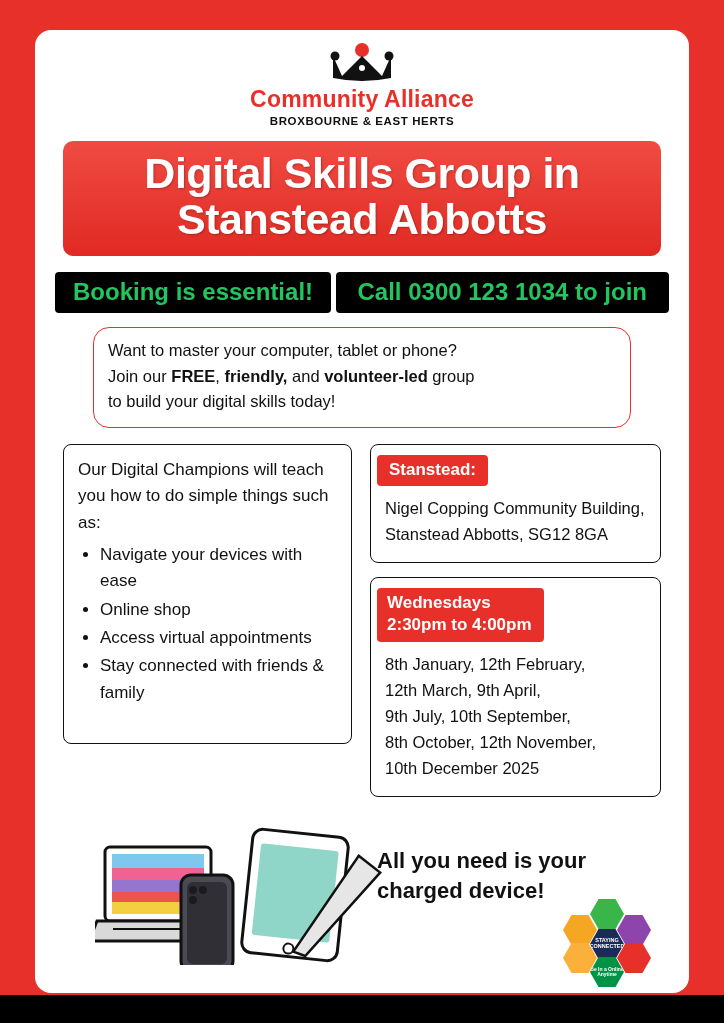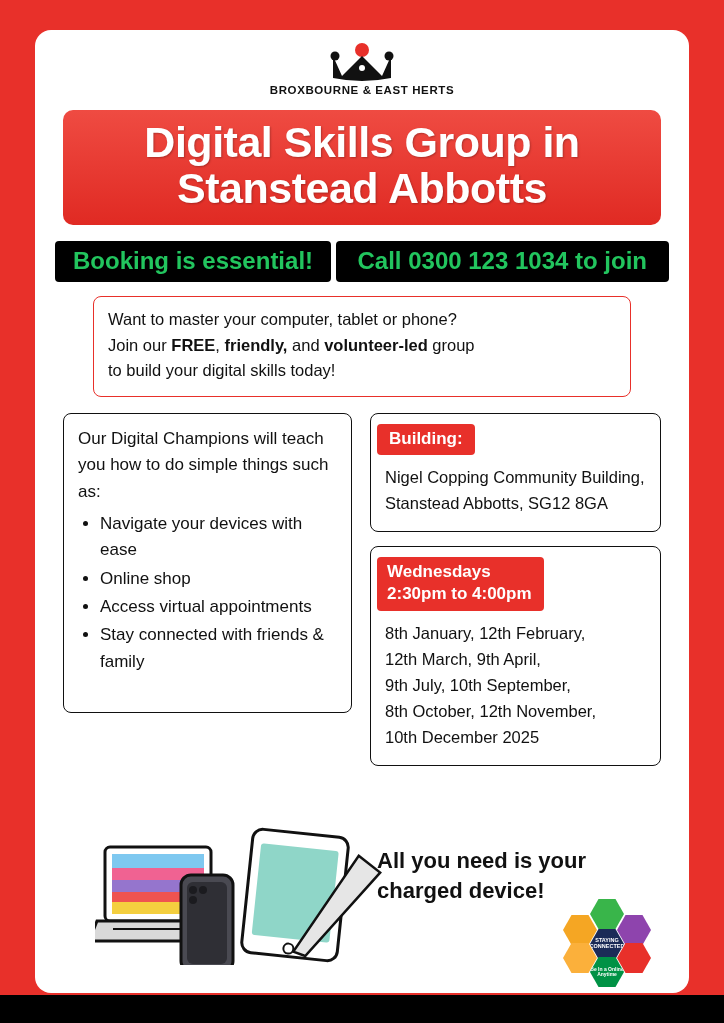--- a/index.html
+++ b/index.html
@@ -92,21 +92,21 @@
   }
   .booking .blk.second {
     margin-top: 2px;
     padding: 6px 22px 7px 22px;
   }
 
   
   .intro-box {
     margin: 14px 58px 0 58px;
     border: 1.5px solid #e8302a;
-    border-radius: 8px;
+    border-radius: 16px;
     padding: 10px 14px 12px 14px;
   }
   .intro-box p {
     margin: 0;
     font-size: 16.5px;
     line-height: 1.55;
     color: #111;
   }
   .intro-box b { font-weight: bold; }
 
@@ -237,20 +237,21 @@
 <div class="poster">
 
   <div class="logo-wrap">
     <svg class="crown-icon" viewBox="0 0 66 40">
       <circle cx="33" cy="8" r="7" fill="#e8302a"></circle>
       <path d="M4 14 L13 34 L33 14 L53 34 L62 14 L62 36 Q33 42 4 36 Z" fill="#111"></path>
       <circle cx="6" cy="14" r="4.5" fill="#111"></circle>
       <circle cx="60" cy="14" r="4.5" fill="#111"></circle>
       <circle cx="33" cy="26" r="3" fill="#ffffff"></circle>
     </svg>
+    <div class="brand-name">Community Alliance</div>
     <div class="brand-sub">BROXBOURNE &amp; EAST HERTS</div>
   </div>
 
   <div class="title-banner">
     <div class="line">Digital Skills Group in</div>
     <div class="line">Stanstead Abbotts</div>
   </div>
 
   <div class="booking">
     <div class="blk">Booking is essential!</div>
@@ -272,21 +273,21 @@
           <li>Navigate your devices with ease</li>
           <li>Online shop</li>
           <li>Access virtual appointments</li>
           <li>Stay connected with friends &amp; family</li>
         </ul>
       </div>
     </div>
 
     <div class="col-right">
       <div class="loc-box">
-        <div class="tag">Building:</div>
+        <div class="tag">Stanstead:</div>
         <div class="loc-text">Nigel Copping Community Building, Stanstead Abbotts, SG12 8GA</div>
       </div>
 
       <div class="when-box">
         <div class="tag two-line">
           <div>Wednesdays</div>
           <div>2:30pm to 4:00pm</div>
         </div>
         <div class="dates">
           <div>8th January, 12th February,</div>

